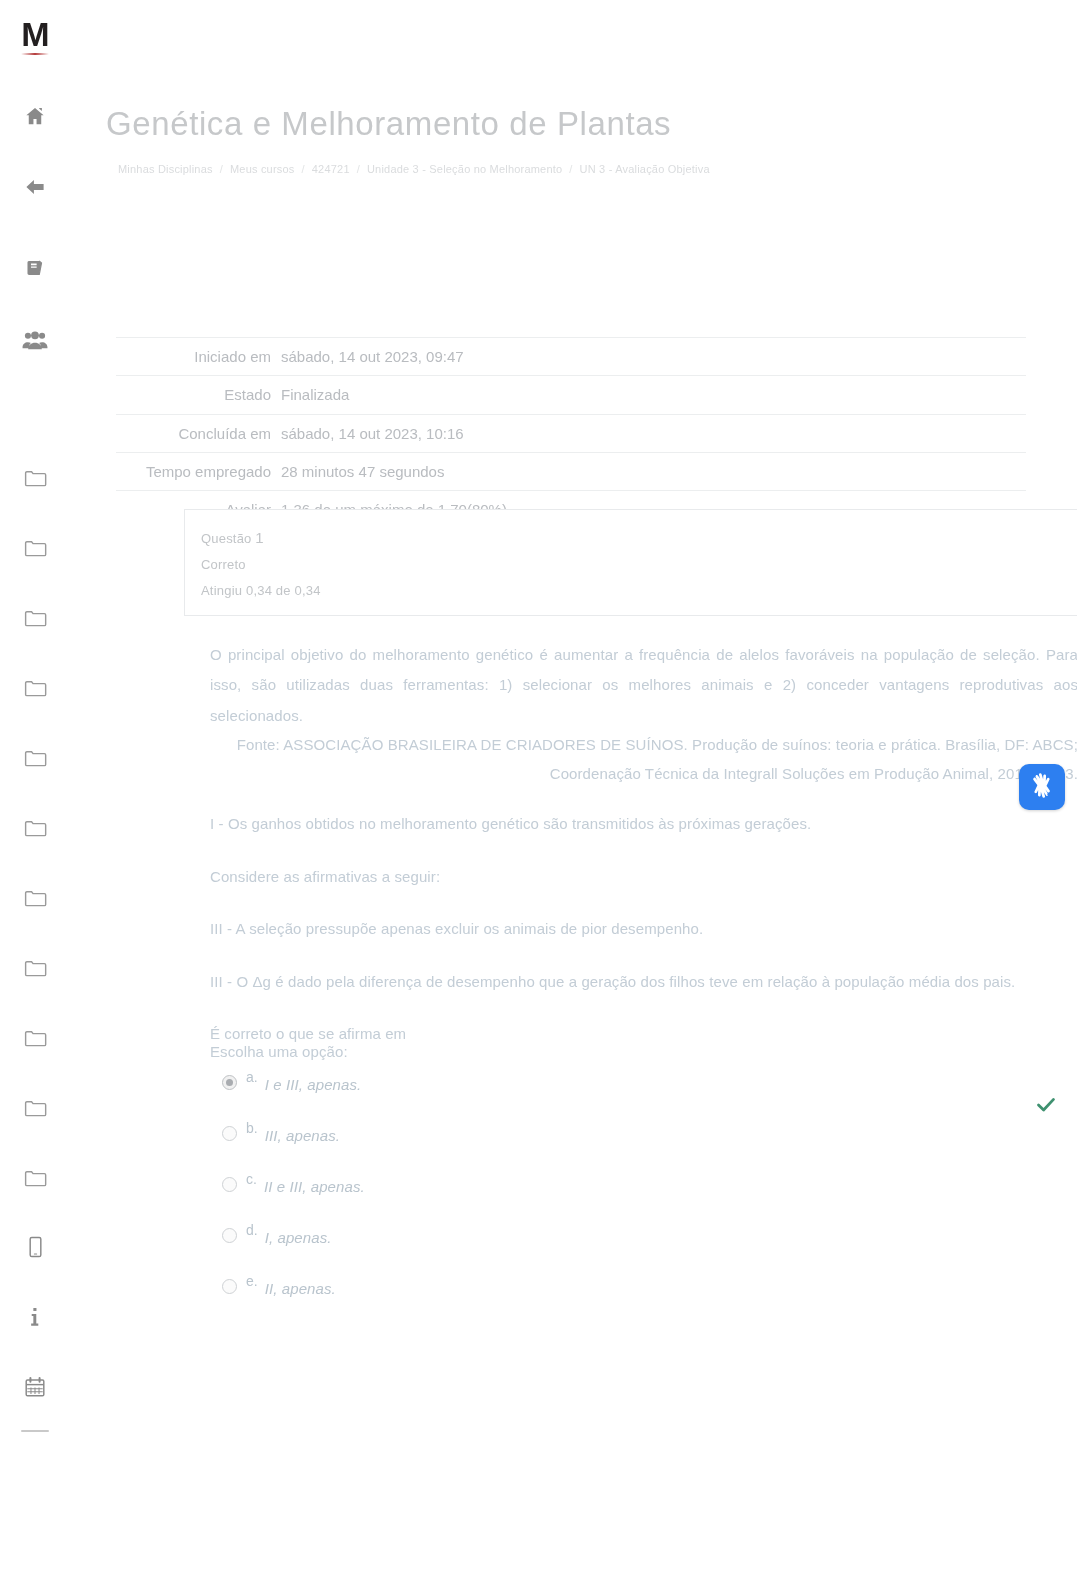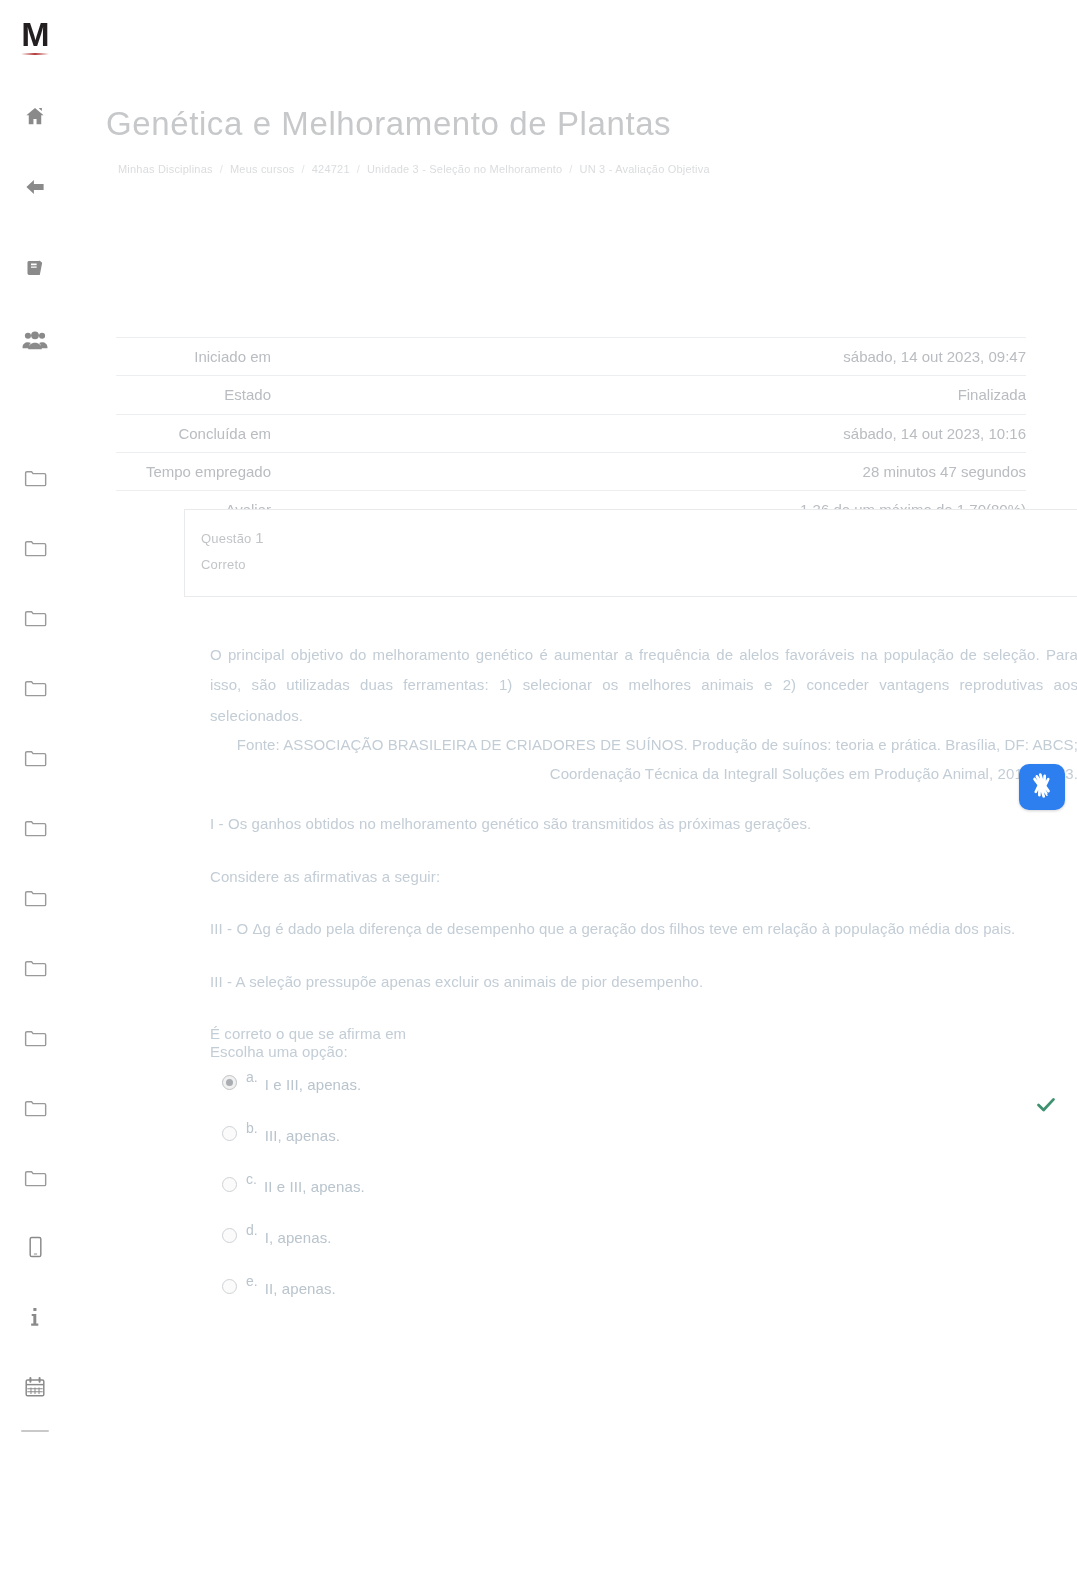--- a/index.html
+++ b/index.html
@@ -83,21 +83,21 @@
   #info-table th {
     text-align: right; vertical-align: top;
     padding: 7px 10px 7px 0;
     width: 165px;
     font-weight: 400;
     font-size: 15px;
     color: #b9bcc0;
     line-height: 1.55;
   }
   #info-table td {
-    text-align: right; vertical-align: top;
+    text-align: left; vertical-align: top;
     padding: 7px 0 7px 0;
     font-size: 15px;
     color: #b9bcc0;
     font-weight: 400;
     line-height: 1.55;
   }
 
   
   #question-box {
     position: absolute; left: 114px; top: 509px;
@@ -170,20 +170,21 @@
   }
   .opt-letter {
     font-size: 14px; color: #b9c4cd; margin-right: 7px;
     line-height: 1.1; padding-top: 1px;
     flex: 0 0 auto;
   }
   .opt-text {
     font-size: 15px; color: #b9c4cd; line-height: 1.1;
     padding-top: 8px;
     letter-spacing:.1px;
+    font-style:italic;
   }
   .correct-mark {
     position: absolute; right: 22px; top: 27px;
     color: #3f9170;
   }
 
   
   #a11y-btn {
     position: absolute; left: 1019px; top: 764px;
     width: 46px; height: 46px;
@@ -387,29 +388,30 @@
         <tr>
           <th>Avaliar</th>
           <td>1,36 de um máximo de 1,70(80%)</td>
         </tr>
       </tbody>
     </table>
 
     <div id="question-box">
       <div class="qline"><span>Questão</span> <span class="qnum-val">1</span></div>
       <div class="qline">Correto</div>
+      <div class="qline">Atingiu 0,34 de 0,34</div>
     </div>
 
     <div id="qbody">
       <p class="qtext">O principal objetivo do melhoramento genético é aumentar a frequência de alelos favoráveis na população de seleção. Para isso, são utilizadas duas ferramentas: 1) selecionar os melhores animais e 2) conceder vantagens reprodutivas aos selecionados.</p>
       <p class="qtext-src">Fonte: ASSOCIAÇÃO BRASILEIRA DE CRIADORES DE SUÍNOS. Produção de suínos: teoria e prática. Brasília, DF: ABCS; Coordenação Técnica da Integrall Soluções em Produção Animal, 2014. p. 63.</p>
       <p class="qline-p">I - Os ganhos obtidos no melhoramento genético são transmitidos às próximas gerações.</p>
       <p class="qline-p">Considere as afirmativas a seguir:</p>
+      <p class="qline-p">III - A seleção pressupõe apenas excluir os animais de pior desempenho.</p>
       <p class="qline-p">III - O Δg é dado pela diferença de desempenho que a geração dos filhos teve em relação à população média dos pais.</p>
-      <p class="qline-p">III - A seleção pressupõe apenas excluir os animais de pior desempenho.</p>
       <p class="qline-p">É correto o que se afirma em</p>
     </div>
 
     <div id="answers">
       <div id="answer-prompt">Escolha uma opção:</div>
 
       <div class="opt-row">
         <span class="radio checked"></span>
         <span class="opt-letter">a.</span>
         <span class="opt-text">I e III, apenas.</span>

